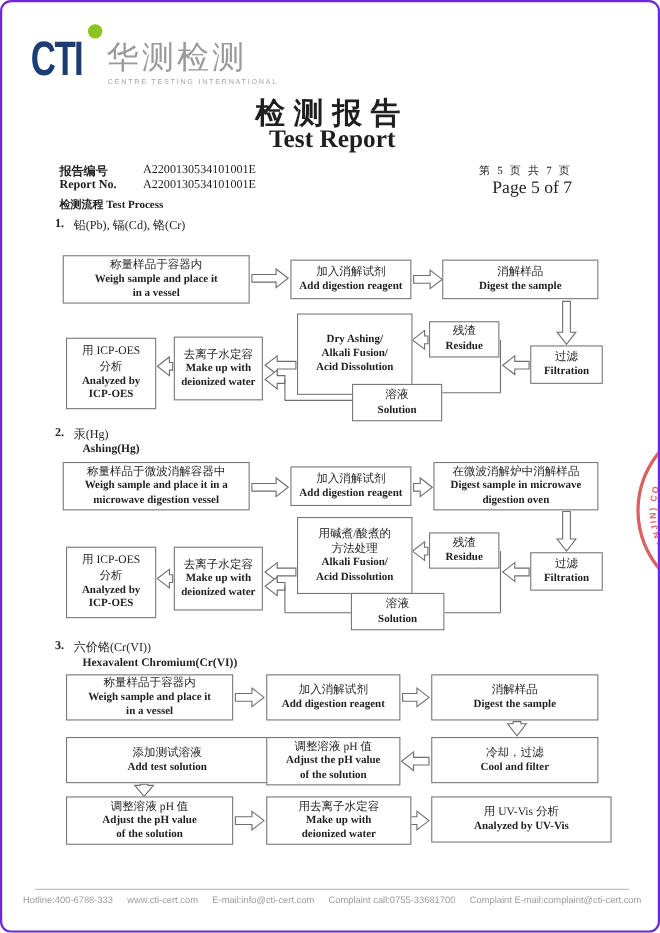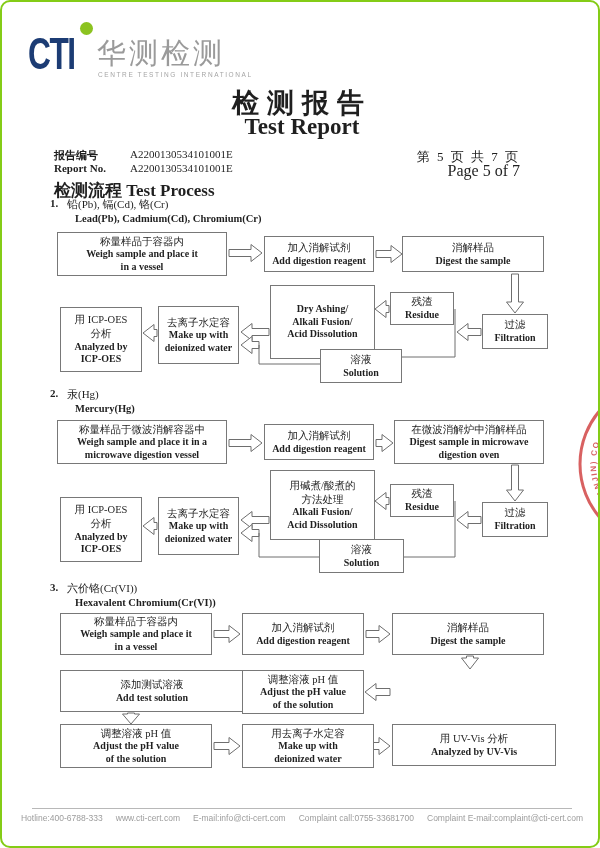--- a/index.html
+++ b/index.html
@@ -1,41 +1,41 @@
 <!DOCTYPE html>
 <html><head>
 <meta charset="utf-8">
 <style>
   html,body{margin:0;padding:0;background:#fff;}
   #page{
     position:relative;width:600px;height:848px;background:#fff;overflow:hidden;
-    border:2px solid #84cc16;border-radius:10px;box-sizing:border-box;
+    border:2px solid #6d28d9;border-radius:10px;box-sizing:border-box;
     font-family:"Liberation Serif","DejaVu Serif",serif;color:#1f1f1f;
   }
   .abs{position:absolute;}
   
   #logo-cti{left:26px;top:30px;font-family:"Liberation Sans","DejaVu Sans",sans-serif;
     font-weight:bold;font-size:44px;line-height:1;color:#1c3c74;
     transform:scaleX(0.72);transform-origin:left top;letter-spacing:-2px;}
   #logo-dot{left:78px;top:20px;width:13px;height:13px;border-radius:50%;background:#8cc320;}
   #logo-cn{left:95px;top:36px;font-size:29px;line-height:1.1;color:#9a9a9a;font-weight:400;letter-spacing:3px;
     font-family:"Liberation Sans","DejaVu Sans",sans-serif;}
   #logo-sub{left:96px;top:69px;font-size:6.5px;letter-spacing:1.6px;color:#a5a5a5;
     font-family:"Liberation Sans","DejaVu Sans",sans-serif;}
   
   #title-cn{left:0;top:83px;width:600px;text-align:center;font-size:27px;font-weight:bold;letter-spacing:8px;}
   #title-en{left:0;top:112px;width:600px;text-align:center;font-size:23px;font-weight:bold;}
   
   .lbl{font-weight:bold;font-size:11px;}
   .val{font-size:11px;}
   #m1l{left:52px;top:146px;} #m1v{left:128px;top:146px;}
   #m2l{left:52px;top:160px;} #m2v{left:128px;top:160px;}
-  #pgcn{right:78px;top:146px;font-size:13px;letter-spacing:2px;}
+  #pgcn{right:78px;top:146px;font-size:10px;letter-spacing:2px;}
   #pgen{right:78px;top:160px;font-size:16px;text-align:right;}
-  #proc{left:52px;top:177px;font-size:17px;font-weight:bold;}
+  #proc{left:52px;top:177px;font-size:10px;font-weight:bold;}
   
   .secno{font-size:11px;font-weight:bold;}
   .seccn{font-size:11px;}
   .secen{font-size:10.5px;font-weight:bold;}
   
   .fbox{position:absolute;z-index:2;background:#fff;border:1px solid #787878;
     display:flex;flex-direction:column;justify-content:center;align-items:center;
     text-align:center;box-sizing:border-box;padding:1px 2px;}
   .fbox .cn{font-size:10.5px;line-height:1.3;white-space:pre-line;}
   .fbox .en{font-size:10px;font-weight:bold;line-height:1.25;white-space:pre-line;}
@@ -63,25 +63,24 @@
   <div class="abs lbl" id="m1l">报告编号</div>
   <div class="abs val" id="m1v">A2200130534101001E</div>
   <div class="abs lbl" id="m2l">Report No.</div>
   <div class="abs val" id="m2v">A2200130534101001E</div>
   <div class="abs" id="pgcn">第 5 页  共 7 页</div>
   <div class="abs" id="pgen">Page 5 of 7</div>
   <div class="abs" id="proc">检测流程 Test Process</div>
 
   <div class="abs secno" style="left:48px;top:195px">1.</div>
   <div class="abs seccn" style="left:65px;top:195px">铅(Pb), 镉(Cd), 铬(Cr)</div>
-  <div class="abs secen" style="left:73px;top:211px">Lead(Pb), Cadmium(Cd), Chromium(Cr)</div>
 
   <div class="abs secno" style="left:48px;top:385px">2.</div>
   <div class="abs seccn" style="left:65px;top:385px">汞(Hg)</div>
-  <div class="abs secen" style="left:73px;top:401px">Mercury(Hg)</div>
+  <div class="abs secen" style="left:73px;top:401px">Ashing(Hg)</div>
 
   <div class="abs secno" style="left:48px;top:579px">3.</div>
   <div class="abs seccn" style="left:65px;top:579px">六价铬(Cr(VI))</div>
   <div class="abs secen" style="left:73px;top:595px">Hexavalent Chromium(Cr(VI))</div>
 
   <svg id="connectors" width="600" height="848">
       <polygon points="227,247.5 249,247.5 249,242.5 260,251 249,259.5 249,254.5 227,254.5" fill="#ffffff" stroke="#6e6e6e" stroke-width="1"></polygon>
       <polygon points="374,248.5 389,248.5 389,243.5 400,252 389,260.5 389,255.5 374,255.5" fill="#ffffff" stroke="#6e6e6e" stroke-width="1"></polygon>
       <polygon points="509.5,272 509.5,300 504.5,300 513,311 521.5,300 516.5,300 516.5,272" fill="#ffffff" stroke="#6e6e6e" stroke-width="1"></polygon>
       <polygon points="479,326.5 466,326.5 466,321.5 455,330 466,338.5 466,333.5 479,333.5" fill="#ffffff" stroke="#6e6e6e" stroke-width="1"></polygon>
@@ -216,20 +215,24 @@
   </div>
   <div class="fbox" style="left:58px;top:668px;width:184px;height:42px">
     <span class="cn">添加测试溶液</span>
     <span class="en">Add test solution</span>
   </div>
   <div class="fbox" style="left:240px;top:668px;width:122px;height:44px">
     <span class="cn">调整溶液 pH 值</span>
     <span class="en">Adjust the pH value
 of the solution</span>
   </div>
+  <div class="fbox" style="left:390px;top:668px;width:152px;height:42px">
+    <span class="cn">冷却，过滤</span>
+    <span class="en">Cool and filter</span>
+  </div>
   <div class="fbox" style="left:58px;top:722px;width:152px;height:44px">
     <span class="cn">调整溶液 pH 值</span>
     <span class="en">Adjust the pH value
 of the solution</span>
   </div>
   <div class="fbox" style="left:240px;top:722px;width:132px;height:44px">
     <span class="cn">用去离子水定容</span>
     <span class="en">Make up with
 deionized water</span>
   </div>

